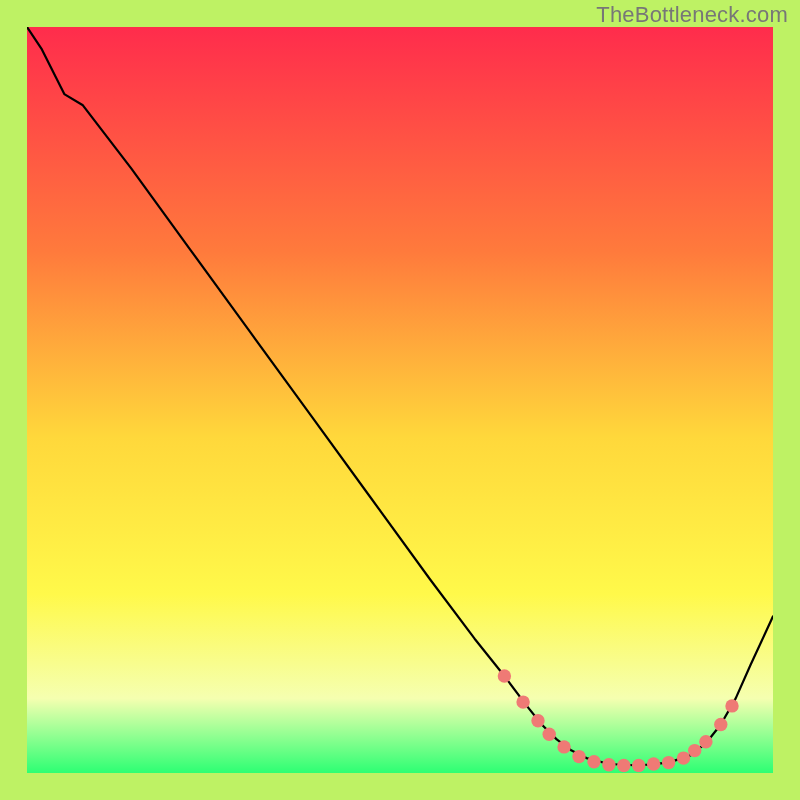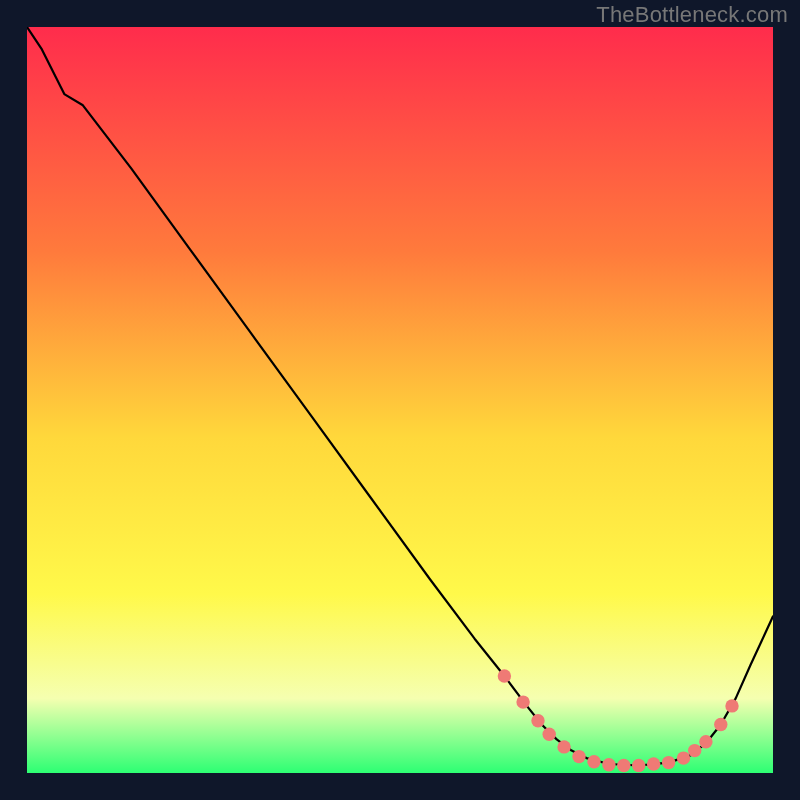--- a/index.html
+++ b/index.html
@@ -8,21 +8,21 @@
     width: 800px;
     height: 800px;
     background: #000;
     overflow: hidden;
     font-family: Arial, Helvetica, sans-serif;
   }
   .frame {
     position: relative;
     width: 800px;
     height: 800px;
-    background: #0f172a;
+    background: #bef264;
   }
   .watermark {
     position: absolute;
     top: 2px;
     right: 12px;
     color: #777;
     font-size: 22px;
     font-weight: 500;
     letter-spacing: 0.2px;
     user-select: none;

